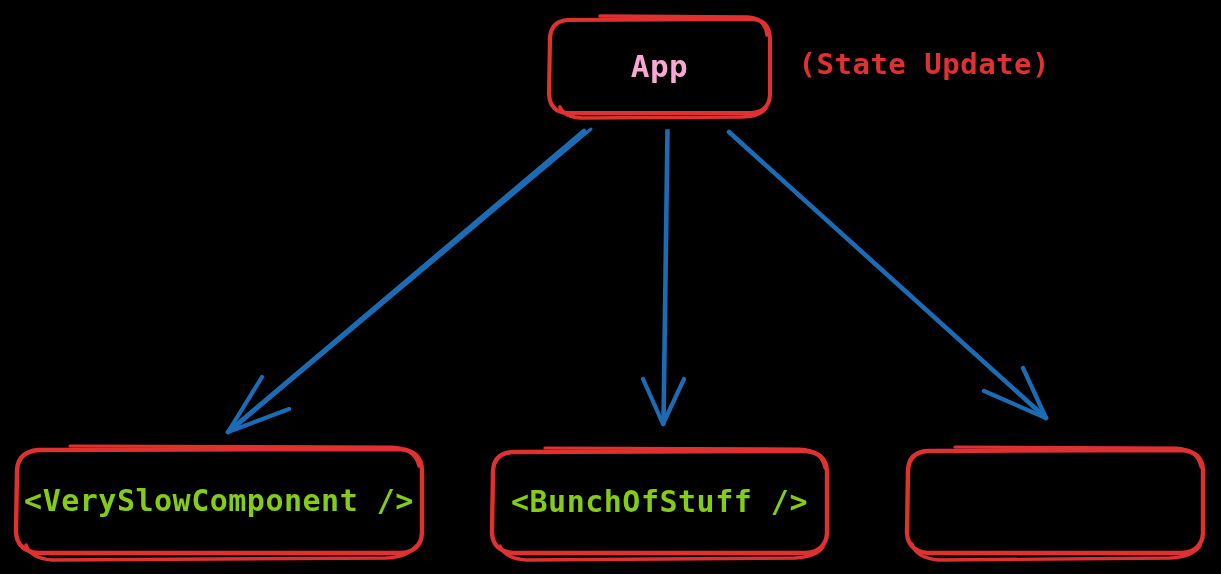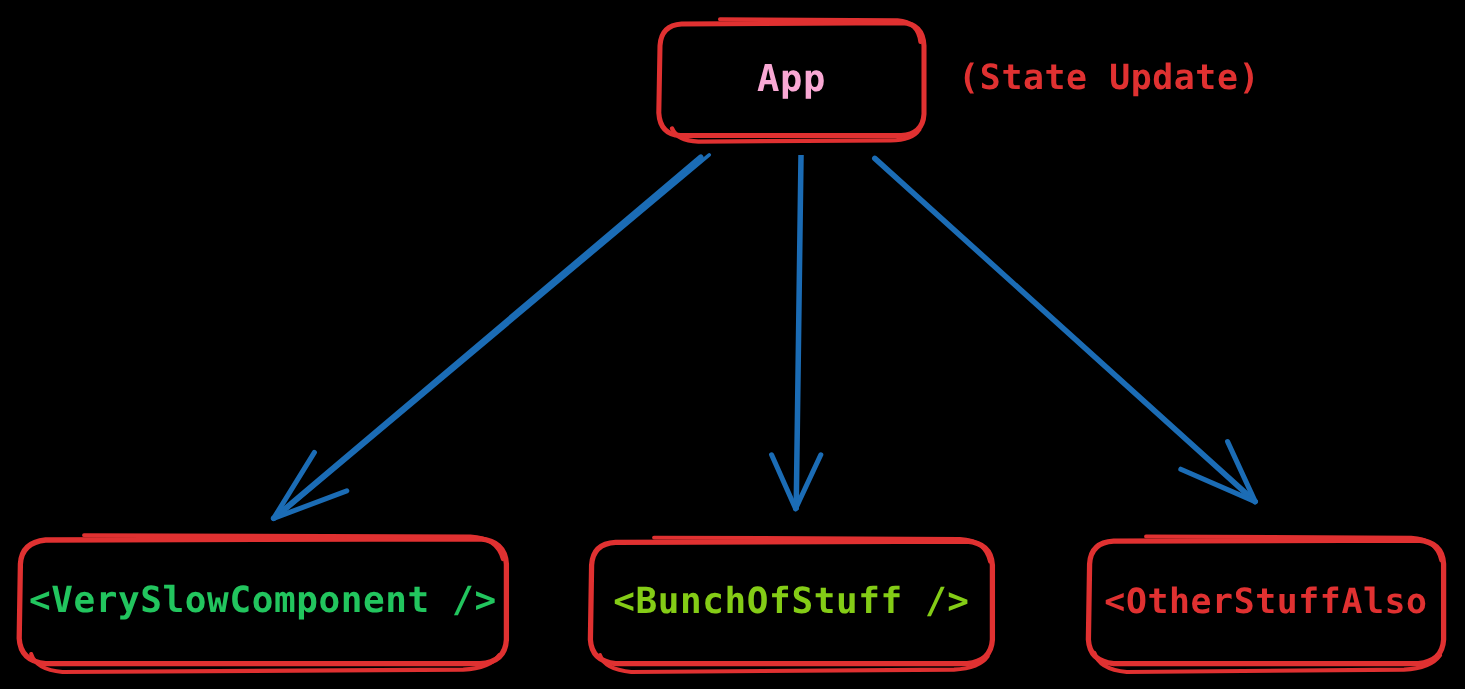--- a/index.html
+++ b/index.html
@@ -113,21 +113,20 @@
       <path d="M 1046,418 L 1023,368" fill="none" stroke="#1b6cb5" stroke-width="4.2" stroke-linecap="round"></path>
       <path d="M 1046,418 L 984,391" fill="none" stroke="#1b6cb5" stroke-width="4.2" stroke-linecap="round"></path>
     </g>
 
   </svg>
 
   <div class="node-label" id="app-label" style="color: #f9a8d4;">App</div>
 
   <div class="node-label" id="annotation-label" style="color: rgb(224, 49, 49);">(State Update)</div>
 
-  <div class="node-label" id="veryslow-label" style="color: #22c55e;">&lt;VerySlowComponent /&gt;</div>
+  <div class="node-label" id="veryslow-label" style="color: #84cc16;">&lt;VerySlowComponent /&gt;</div>
 
   <div class="node-label" id="bunch-label" style="color: #84cc16;">&lt;BunchOfStuff /&gt;</div>
 
   <div class="node-label" id="other-label" style="color: rgb(224, 49, 49);">
-    <span>&lt;OtherStuffAlso</span>
   </div>
 
 </div>
 
 </body></html>

